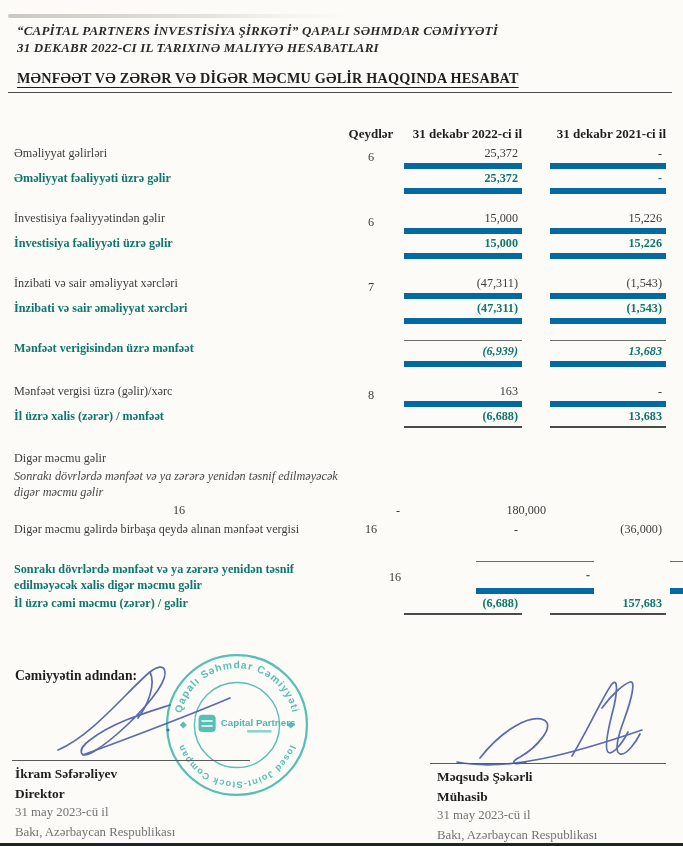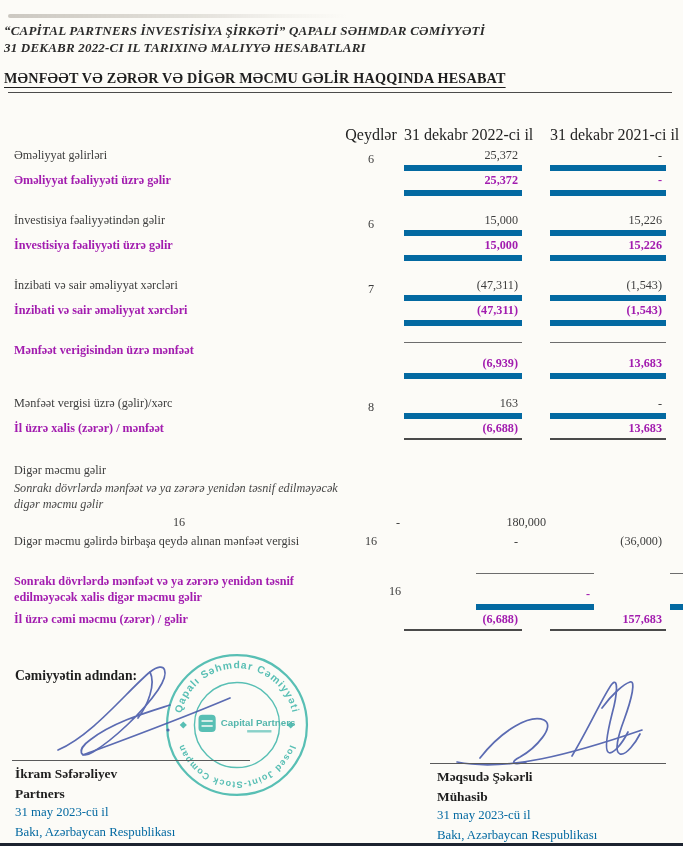--- a/index.html
+++ b/index.html
@@ -8,58 +8,58 @@
     background:#fcfbf7;overflow:hidden;
     font-family:"Liberation Serif","DejaVu Serif",serif;
     color:#3d3d3d;
   }
   
   .scan-smudge{position:absolute;left:8px;top:14px;width:340px;height:4px;
     background:linear-gradient(90deg,rgba(125,118,105,.38),rgba(140,132,118,.22) 55%,rgba(150,145,135,.08) 80%,transparent);
     filter:blur(.6px);border-radius:2px;}
   .scan-bottom{position:absolute;left:0;bottom:0;width:100%;height:3px;background:#1c2330;}
   
-  .hdr{position:absolute;left:4px;top:22px;width:655px;}
+  .hdr{position:absolute;left:17px;top:22px;width:655px;}
   .hdr .l1,.hdr .l2{font-weight:bold;font-style:italic;font-size:13px;color:#2b2b2b;letter-spacing:.2px;line-height:17px;}
   .title{margin-top:14px;font-weight:bold;font-size:14.2px;color:#1f1f1f;letter-spacing:.2px;
     text-decoration:underline;text-underline-offset:4px;text-decoration-thickness:1px;display:inline-block;}
   .title-rule{position:absolute;left:8px;top:92px;width:664px;border-bottom:1.6px solid #4b4b4b;}
   
   .tbl{position:absolute;left:14px;top:126px;width:652px;}
   .trow{display:grid;grid-template-columns:330px 54px 6px 118px 28px 116px;align-items:stretch;margin-top:1px;}
   .trow .lbl{font-size:12.2px;line-height:16.5px;padding-right:6px;}
   .trow .note{font-size:12.2px;text-align:center;display:flex;align-items:center;justify-content:center;}
   .trow .num{font-size:12.2px;text-align:right;display:flex;align-items:center;justify-content:flex-end;
     padding:0 4px 2px 0;line-height:16px;}
-  .trow.subtotal .lbl,.trow.subtotal .num{font-weight:bold;color:#a21caf;}
+  .trow.subtotal .lbl,.trow.subtotal .num{font-weight:bold;color:#0f766e;}
   .trow.italic-note .lbl{font-style:italic;color:#474747;}
   .num.rb{border-bottom:6px solid #0369a1;}
-  .num.ra{border-top:1px solid #6d6d6d;padding-top:12px;}
+  .num.ra{border-top:1px solid #6d6d6d;padding-top:2px;font-style:italic;}
   .num.thick{border-bottom:2.4px solid #4a4a4a;}
   .gap-lg{margin-top:16px;}
   .gap-xl{margin-top:22px;gap:24px;}
   
   .thead{display:grid;grid-template-columns:330px 54px 6px 118px 28px 116px;margin-bottom:3px;}
-  .thead div{font-weight:normal;font-size:16px;color:#1f1f1f;}
+  .thead div{font-weight:bold;font-size:13px;color:#1f1f1f;}
   .thead .h-note{text-align:center;}
   .thead .h-col{text-align:right;white-space:nowrap;}
   
   .sig-heading{position:absolute;left:15px;top:668px;font-weight:bold;font-size:13.6px;color:#1e1e1e;}
   .seal{position:absolute;left:162px;top:650px;opacity:.82;}
   .sig-ink{position:absolute;}
   .sig-left-ink{left:38px;top:660px;}
   .sig-right-ink{left:452px;top:678px;}
   .sig-line{position:absolute;border-bottom:1px solid #5a5a5a;}
   .sig-line-left{left:12px;top:760px;width:238px;}
   .sig-line-right{left:430px;top:763px;width:236px;}
   .sig-block{position:absolute;width:300px;}
   .sig-block-left{left:15px;top:764px;}
   .sig-block-right{left:437px;top:767px;}
   .sig-block .name,.sig-block .role{font-weight:bold;font-size:13.4px;color:#1e1e1e;line-height:19.5px;}
-  .sig-block .date,.sig-block .place{font-size:12.8px;color:#0369a1;line-height:19.5px;}
+  .sig-block .date,.sig-block .place{font-size:12.8px;color:#737373;line-height:19.5px;}
 </style>
 </head>
 <body>
 
 <div class="page">
 
   <div class="scan-smudge"></div>
 
   <div class="hdr">
     <div class="l1">“CAPİTAL PARTNERS İNVESTİSİYA ŞİRKƏTİ” QAPALI SƏHMDAR CƏMİYYƏTİ</div>
@@ -245,21 +245,21 @@
       <path d="M 120 78 C 138 48 152 16 160 6 C 166 -1 166 14 160 36 C 156 52 152 70 156 74 C 160 78 170 66 176 54"></path>
       <path d="M 150 30 C 160 16 172 6 178 4 C 184 2 180 20 172 42 C 166 58 162 74 168 76 C 174 78 184 64 188 56"></path>
     </g>
   </svg>
 
   <div class="sig-line sig-line-left"></div>
   <div class="sig-line sig-line-right"></div>
 
   <div class="sig-block sig-block-left">
     <div class="name">İkram Səfərəliyev</div>
-    <div class="role">Partners</div>
+    <div class="role">Direktor</div>
     <div class="date">31 may 2023-cü il</div>
     <div class="place">Bakı, Azərbaycan Respublikası</div>
   </div>
 
   <div class="sig-block sig-block-right">
     <div class="name">Məqsudə Şəkərli</div>
     <div class="role">Mühasib</div>
     <div class="date">31 may 2023-cü il</div>
     <div class="place">Bakı, Azərbaycan Respublikası</div>
   </div>

